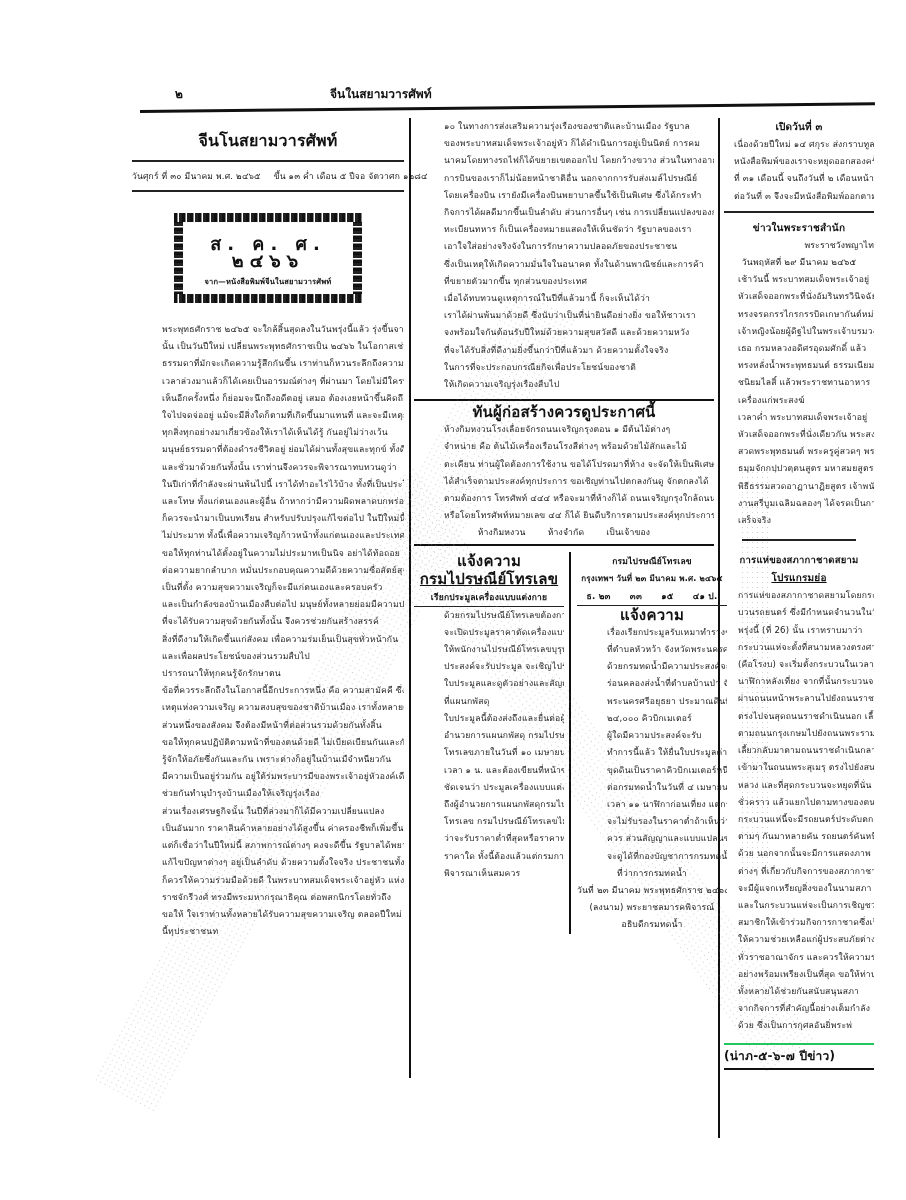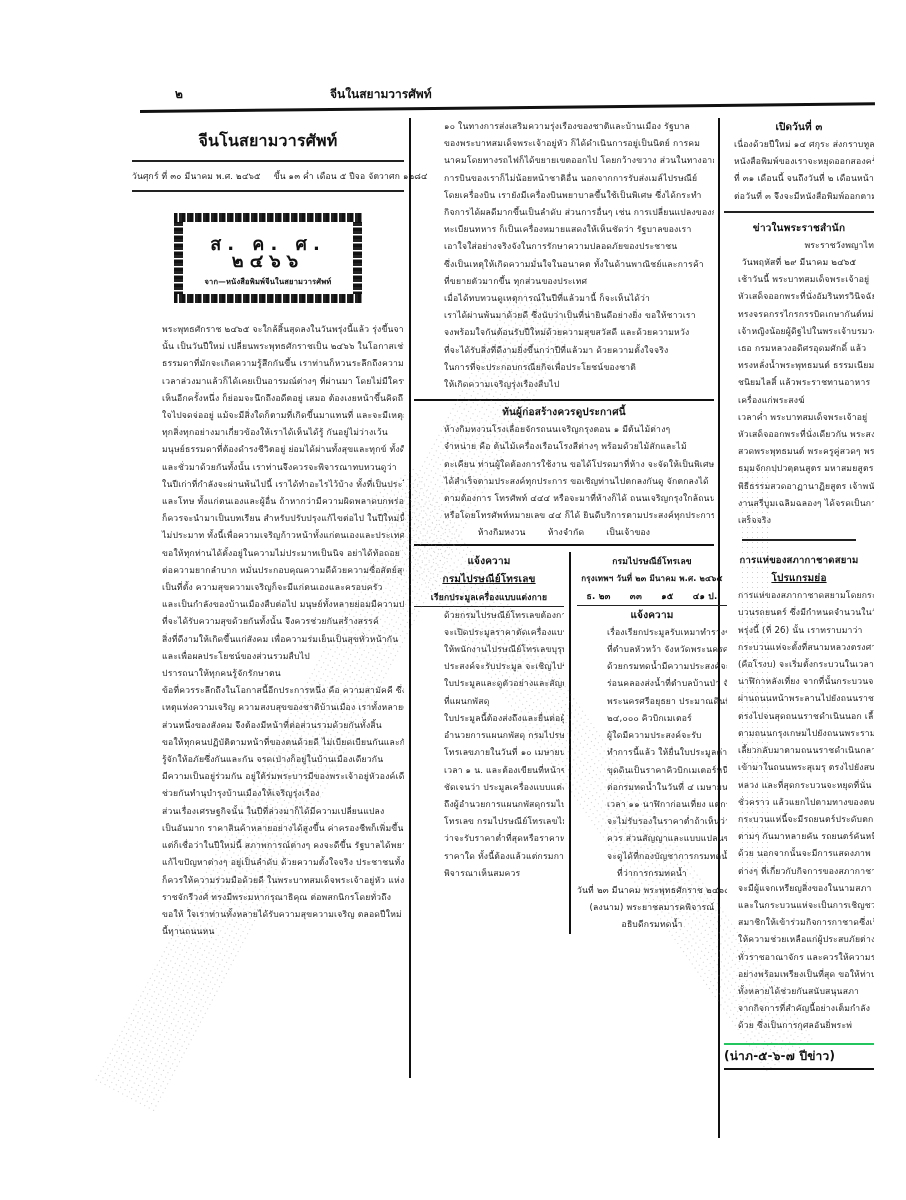--- a/index.html
+++ b/index.html
@@ -36,21 +36,21 @@
        repeating-linear-gradient(0deg,#111 0 3px,#888 3px 4px,#fff 4px 5px,#222 5px 8px) right/9px 100% no-repeat;
      border:none; }
   .badge-year { position:absolute; top:22px; left:0; right:0; text-align:center; font-size:18px; font-weight:bold; letter-spacing:6px; }
   .badge-caption { position:absolute; top:60px; left:0; right:0; text-align:center; font-size:7.5px; font-weight:bold; }
 
   p.body { margin:0; text-indent:30px; text-align:justify; color:#1a1a1a; }
   .line { display:block; white-space:nowrap; overflow:hidden; }
 
   .section-rule { height:2px; background:#222; margin:6px 0; }
   .box { border-top:2px solid #111; border-bottom:2px solid #111; padding:2px 0; margin:6px 0; }
-  .sub-heading { text-align:center; font-weight:bold; font-size:10px; line-height:18px; }
+  .sub-heading { text-align:center; font-weight:bold; font-size:15px; line-height:18px; }
   .underline { text-decoration:underline; }
 
   .split { display:flex; }
   .split > div { width:50%; }
   .split > div:first-child { border-right:2px solid #111; padding-right:5px; }
   .split > div:last-child { padding-left:6px; }
 
   .footer-note { font-size:12px; font-weight:bold; border-top:2px solid #22c55e; border-bottom:2px solid #111; padding:3px 0; margin-top:8px; }
 
   
@@ -108,33 +108,33 @@
         <span class="line">ที่จะได้รับความสุขด้วยกันทั้งนั้น จึงควรช่วยกันสร้างสรรค์</span>
         <span class="line">สิ่งที่ดีงามให้เกิดขึ้นแก่สังคม เพื่อความร่มเย็นเป็นสุขทั่วหน้ากัน</span>
         <span class="line">และเพื่อผลประโยชน์ของส่วนรวมสืบไป</span>
         <span class="line">ปรารถนาให้ทุกคนรู้จักรักษาตน</span>
       </p>
     <p class="body" id="lp2">
         <span class="line">ข้อที่ควรระลึกถึงในโอกาสนี้อีกประการหนึ่ง คือ ความสามัคคี ซึ่งเป็น</span>
         <span class="line">เหตุแห่งความเจริญ ความสงบสุขของชาติบ้านเมือง เราทั้งหลายต่างก็เป็น</span>
         <span class="line">ส่วนหนึ่งของสังคม จึงต้องมีหน้าที่ต่อส่วนรวมด้วยกันทั้งสิ้น</span>
         <span class="line">ขอให้ทุกคนปฏิบัติตามหน้าที่ของตนด้วยดี ไม่เบียดเบียนกันและกัน</span>
-        <span class="line">รู้จักให้อภัยซึ่งกันและกัน จรดเป่างก็อยู่ในบ้านเมืองเดียวกัน</span>
+        <span class="line">รู้จักให้อภัยซึ่งกันและกัน เพราะต่างก็อยู่ในบ้านเมืจำหนียวกัน</span>
         <span class="line">มีความเป็นอยู่ร่วมกัน อยู่ใต้ร่มพระบารมีของพระเจ้าอยู่หัวองค์เดียวกัน</span>
         <span class="line">ช่วยกันทำนุบำรุงบ้านเมืองให้เจริญรุ่งเรือง</span>
       </p>
     <p class="body" id="lp3">
         <span class="line">ส่วนเรื่องเศรษฐกิจนั้น ในปีที่ล่วงมาก็ได้มีความเปลี่ยนแปลง</span>
         <span class="line">เป็นอันมาก ราคาสินค้าหลายอย่างได้สูงขึ้น ค่าครองชีพก็เพิ่มขึ้นตาม</span>
         <span class="line">แต่ก็เชื่อว่าในปีใหม่นี้ สภาพการณ์ต่างๆ คงจะดีขึ้น รัฐบาลได้พยายาม</span>
         <span class="line">แก้ไขปัญหาต่างๆ อยู่เป็นลำดับ ด้วยความตั้งใจจริง ประชาชนทั้งหลาย</span>
         <span class="line">ก็ควรให้ความร่วมมือด้วยดี ในพระบาทสมเด็จพระเจ้าอยู่หัว แห่งบรม</span>
         <span class="line">ราชจักรีวงศ์ ทรงมีพระมหากรุณาธิคุณ ต่อพสกนิกรโดยทั่วถึง</span>
         <span class="line">ขอให้ ใจเราท่านทั้งหลายได้รับความสุขความเจริญ ตลอดปีใหม่</span>
-        <span class="line">นี้ทุานถนนหน</span>
+        <span class="line">นี้ทุประชาชนท</span>
       </p>
   </div>
 
   <div class="col col-mid">
     <p class="body" id="mp0">
         <span class="line">๑๐ ในทางการส่งเสริมความรุ่งเรืองของชาติและบ้านเมือง รัฐบาล</span>
         <span class="line">ของพระบาทสมเด็จพระเจ้าอยู่หัว ก็ได้ดำเนินการอยู่เป็นนิตย์ การคม</span>
         <span class="line">นาคมโดยทางรถไฟก็ได้ขยายเขตออกไป โดยกว้างขวาง ส่วนในทางอากาศ</span>
         <span class="line">การบินของเราก็ไม่น้อยหน้าชาติอื่น นอกจากการรับส่งเมล์ไปรษณีย์</span>
         <span class="line">โดยเครื่องบิน เรายังมีเครื่องบินพยาบาลขึ้นใช้เป็นพิเศษ ซึ่งได้กระทำ</span>

